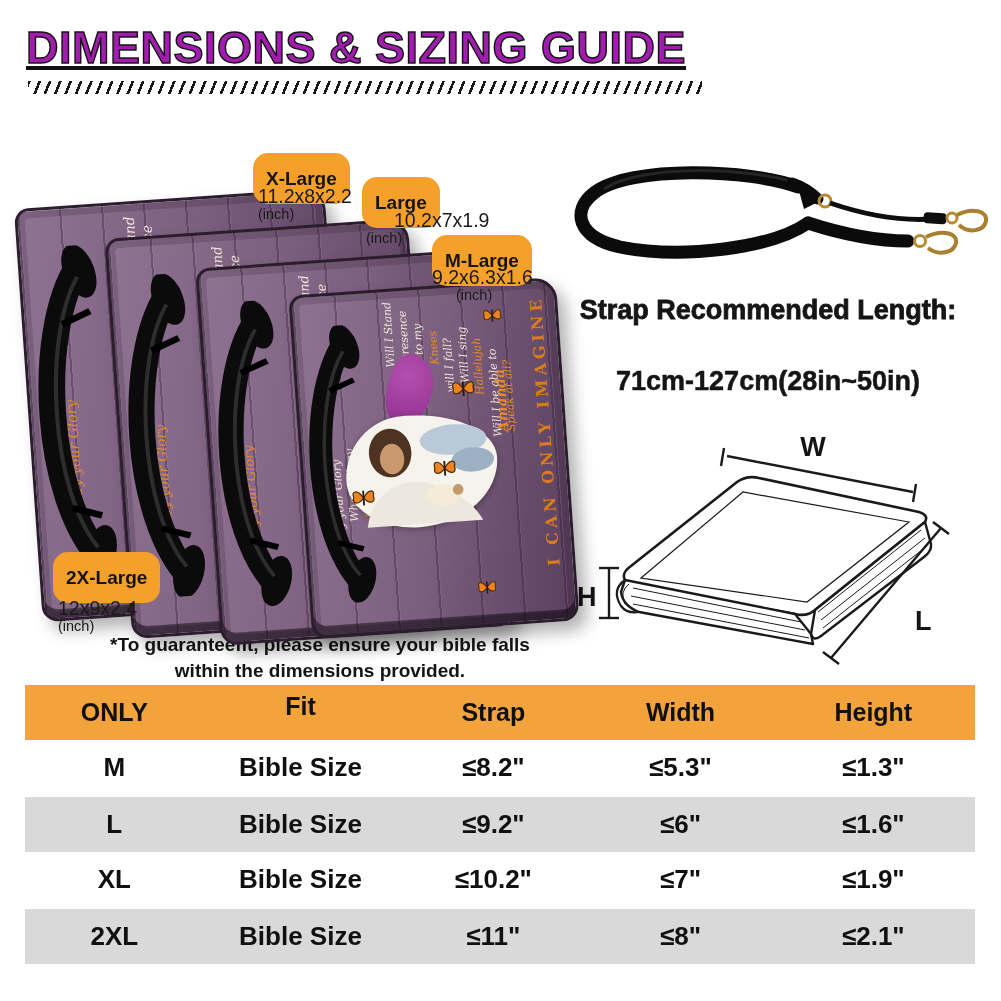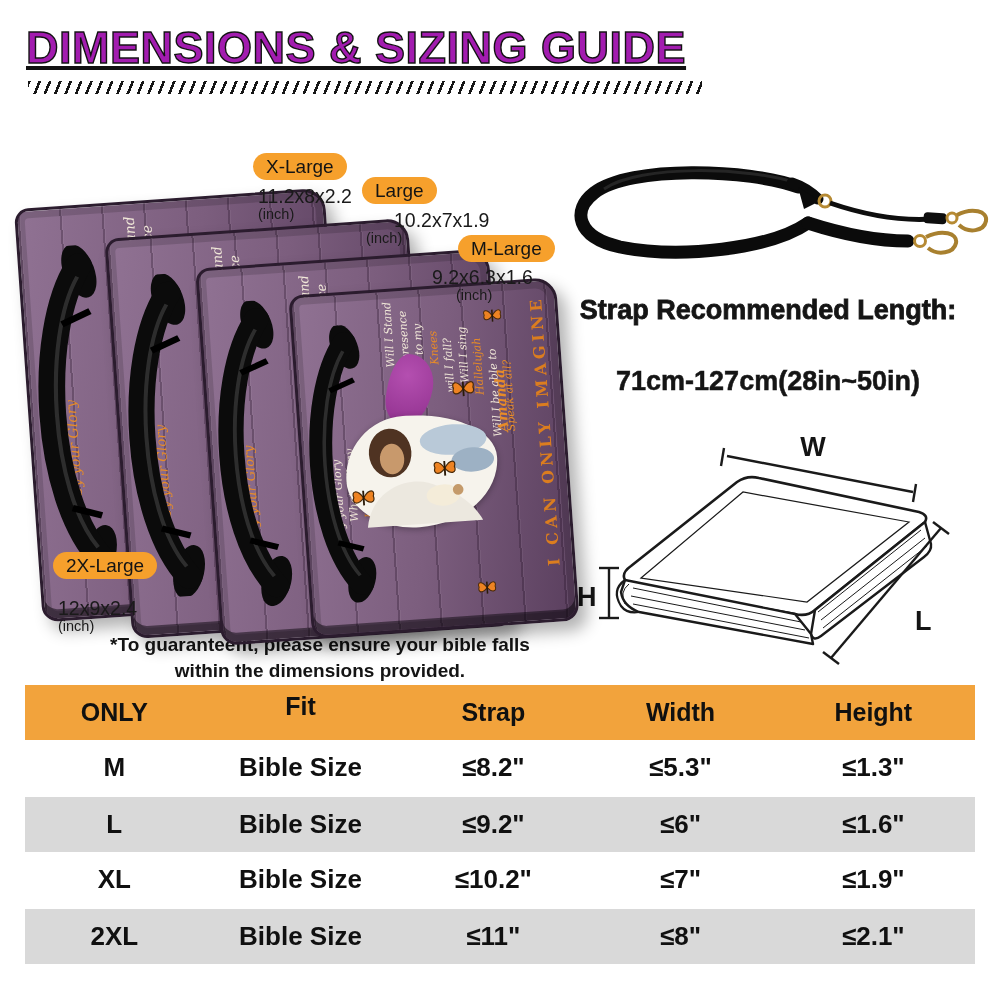--- a/index.html
+++ b/index.html
@@ -48,22 +48,22 @@
   .drape{position:absolute;left:34%;top:19%;width:17%;height:21%;z-index:2;transform:rotate(14deg);
          background:radial-gradient(circle at 40% 30%,#b44fb0,#8e2f8c);
          border-radius:40% 60% 55% 45%/55% 45% 60% 40%;}
   .bname{position:absolute;right:20%;top:25%;z-index:4;font-size:1.25em;font-weight:bold;}
   .btitle{position:absolute;right:3.5%;top:4%;z-index:4;font-size:1.45em;letter-spacing:4px;
           font-weight:bold;font-style:normal;color:#db7d1f;font-family:"DejaVu Serif",serif;}
   .bfly{position:absolute;z-index:6;width:26px;height:22px;}
   .bfly svg{width:100%;height:100%;}
 
   
-  .pill{position:absolute;z-index:20;background:#f6a02c;color:#141414;font-weight:normal;
-        font-size:19px;line-height:27px;padding:0 13px;border-radius:15px;white-space:nowrap;}
+  .pill{position:absolute;z-index:20;background:#f6a02c;color:#141414;font-weight:bold;
+        font-size:19px;line-height:27px;padding:12px 13px;border-radius:15px;white-space:nowrap;}
   .dims{position:absolute;z-index:20;font-size:19.5px;color:#1a1a1a;white-space:nowrap;}
   .unit{position:absolute;z-index:20;font-size:14.5px;color:#1a1a1a;}
 
   
   .strap-svg{position:absolute;left:560px;top:163px;width:435px;height:112px;}
   .strap-head{position:absolute;left:558px;top:293px;width:420px;text-align:center;
               font-size:27px;font-weight:900;line-height:1.28;color:#151515;-webkit-text-stroke:.8px #151515;}
   .strap-range{position:absolute;left:558px;top:366px;width:420px;text-align:center;
                font-size:27px;font-weight:900;color:#151515;-webkit-text-stroke:.5px #151515;}
   .book-svg{position:absolute;left:575px;top:430px;width:400px;height:240px;}
@@ -281,21 +281,21 @@
   </div>
 
   <span class="pill" style="left:253px;top:153px;">X-Large</span>
   <span class="dims" style="left:258px;top:185px;">11.2x8x2.2</span>
   <span class="unit" style="left:258px;top:206px;">(inch)</span>
 
   <span class="pill" style="left:362px;top:177px;">Large</span>
   <span class="dims" style="left:366px;top:209px;margin-left:28px;">10.2x7x1.9</span>
   <span class="unit" style="left:366px;top:230px;">(inch)</span>
 
-  <span class="pill" style="left:458px;top:235px;">M-Large</span>
+  <span class="pill" style="left:432px;top:235px;">M-Large</span>
   <span class="dims" style="left:432px;top:266px;">9.2x6.3x1.6</span>
   <span class="unit" style="left:456px;top:287px;">(inch)</span>
 
   <span class="pill" style="left:53px;top:552px;">2X-Large</span>
   <span class="dims" style="left:58px;top:597px;">12x9x2.4</span>
   <span class="unit" style="left:58px;top:618px;">(inch)</span>
 
   <svg class="strap-svg" viewBox="0 0 435 112">
     <path d="M238,24 C190,6 70,2 34,30 C12,47 16,74 60,84 C120,96 210,86 248,60" fill="none" stroke="#0b0b0b" stroke-width="13" stroke-linecap="round"></path>
     <path d="M236,20 C190,4 80,1 44,26" fill="none" stroke="#303030" stroke-width="3" opacity=".7"></path>

